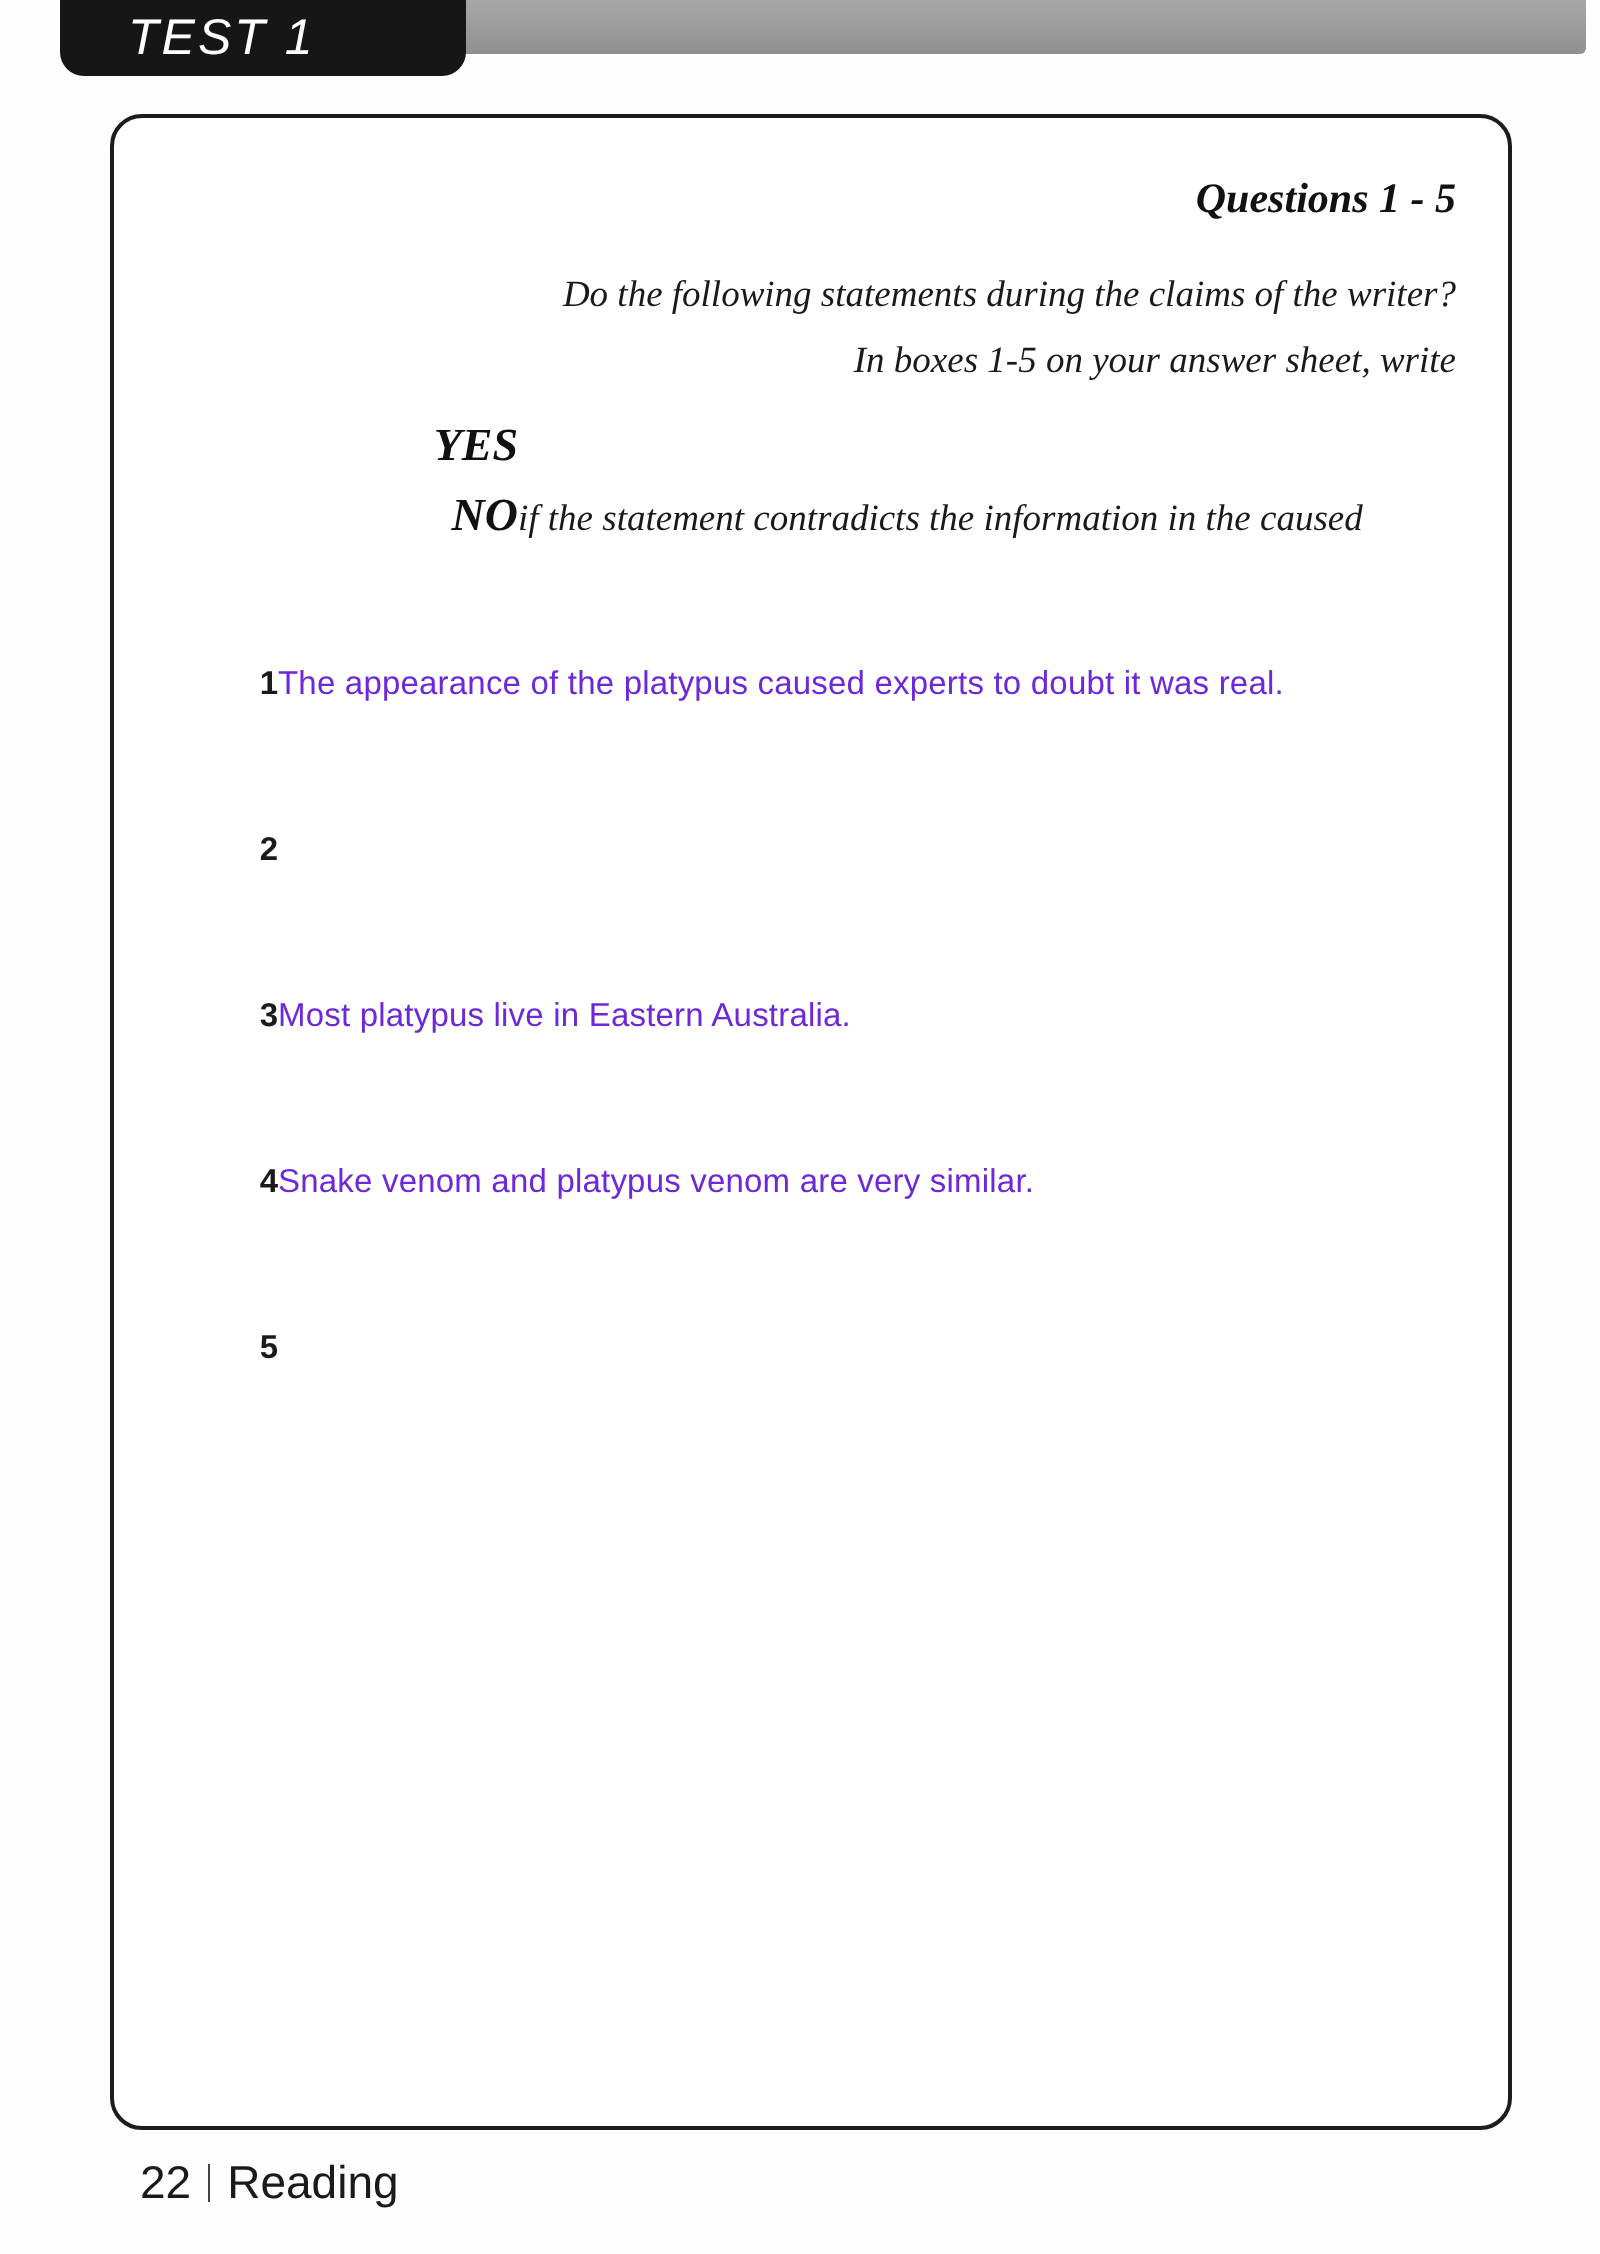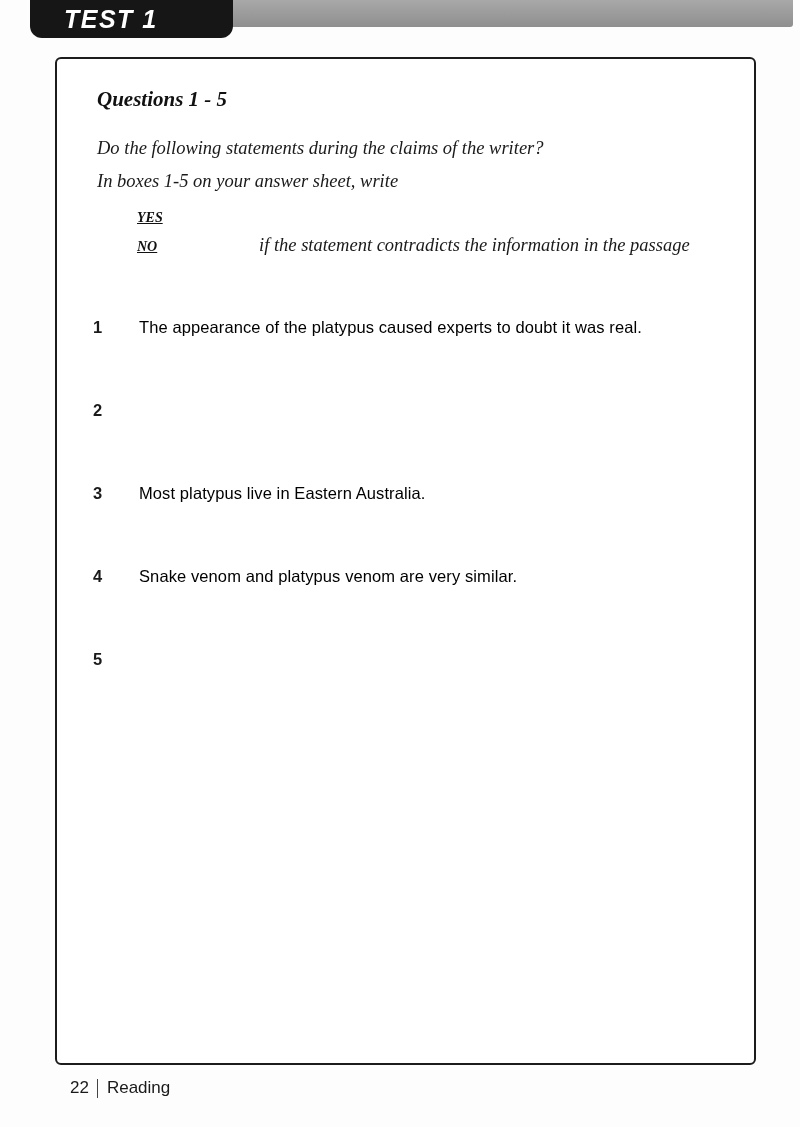--- a/index.html
+++ b/index.html
@@ -25,35 +25,36 @@
     width: 203px; height: 38px;
     background: #161616;
     border-radius: 0 0 12px 12px;
     display: flex;
     align-items: center;
     padding-left: 34px;
   }
   .test-tab .tab-label {
     color: #ffffff;
     font-family: "Liberation Sans", sans-serif;
-    font-weight: bold;
+    font-weight: normal;
     font-style: italic;
     font-size: 25px;
     letter-spacing: 1.5px;
   }
 
   
   .content-box {
     position: absolute;
     left: 55px; top: 57px;
     width: 701px; height: 1008px;
     border: 2px solid #1c1c1c;
-    border-radius: 6px;
+    border-radius: 16px;
     background: #ffffff;
     padding: 26px 26px 0 22px;
+    text-align: right;
   }
 
   .q-heading {
     font-weight: bold;
     font-style: italic;
     font-size: 21px;
     color: #111;
     margin: 2px 0 0 18px;
   }
 
@@ -72,23 +73,22 @@
   .option-row {
     display: flex;
     align-items: baseline;
     margin-bottom: 9px;
   }
   .option-term {
     width: 122px;
     flex: 0 0 122px;
     font-weight: bold;
     font-style: italic;
-    font-size: 14px;
+    font-size: 23px;
     color: #111;
-    text-decoration: underline;
   }
   .option-def {
     font-style: italic;
     font-size: 18.5px;
     color: #1a1a1a;
   }
 
   .questions {
     margin: 62px 0 0 14px;
   }
@@ -100,32 +100,32 @@
   }
   .question-number {
     width: 46px;
     flex: 0 0 46px;
     font-weight: bold;
     font-size: 16.5px;
     color: #1a1a1a;
   }
   .question-text {
     font-size: 16.5px;
-    color: #000000;
+    color: #6d28d9;
     letter-spacing: 0.1px;
   }
 
   
   .footer {
     position: absolute;
     left: 70px; top: 1078px;
     display: flex;
     align-items: center;
     font-family: "Liberation Sans", sans-serif;
-    font-size: 17px;
+    font-size: 23px;
     color: #1a1a1a;
   }
   .footer-divider {
     width: 0;
     height: 19px;
     border-left: 1.5px solid #444;
     margin: 0 9px 0 8px;
   }
 </style>
 </head>
@@ -142,21 +142,21 @@
 
   <div class="intro-line first">Do the following statements during the claims of the writer?</div>
   <div class="intro-line second">In boxes 1-5 on your answer sheet, write</div>
 
   <div class="options">
     <div class="option-row">
       <span class="option-term">YES</span>
     </div>
     <div class="option-row">
       <span class="option-term">NO</span>
-      <span class="option-def">if the statement contradicts the information in the passage</span>
+      <span class="option-def">if the statement contradicts the information in the caused</span>
     </div>
   </div>
 
   <div class="questions">
     <div class="question-row">
       <span class="question-number">1</span>
       <span class="question-text">The appearance of the platypus caused experts to doubt it was real.</span>
     </div>
     <div class="question-row">
       <span class="question-number">2</span>

